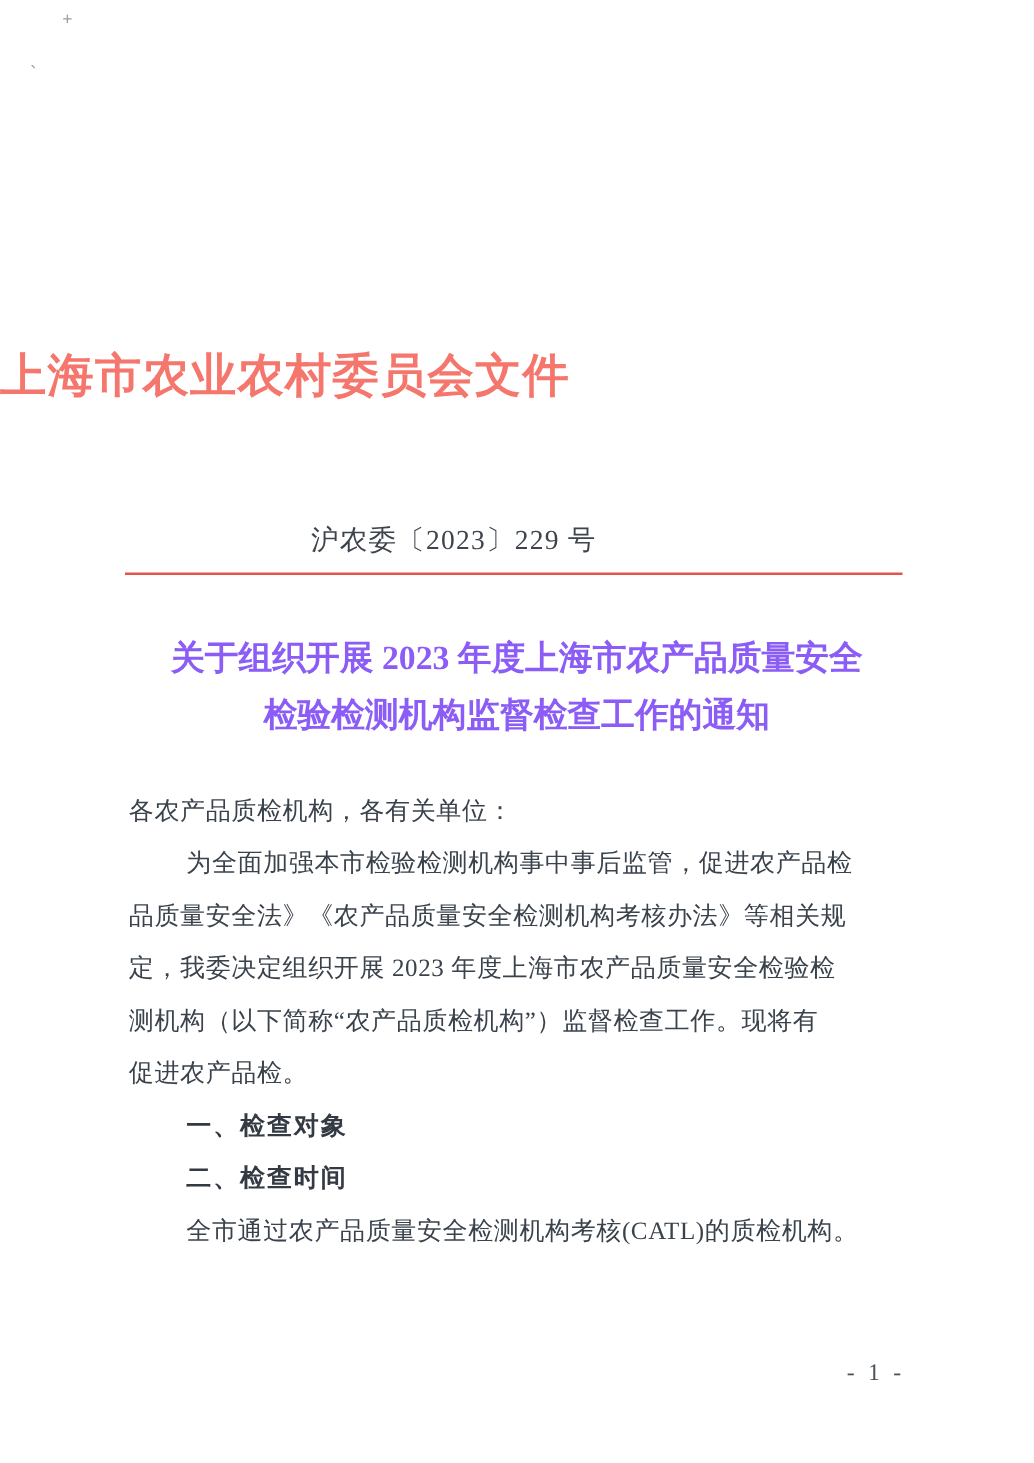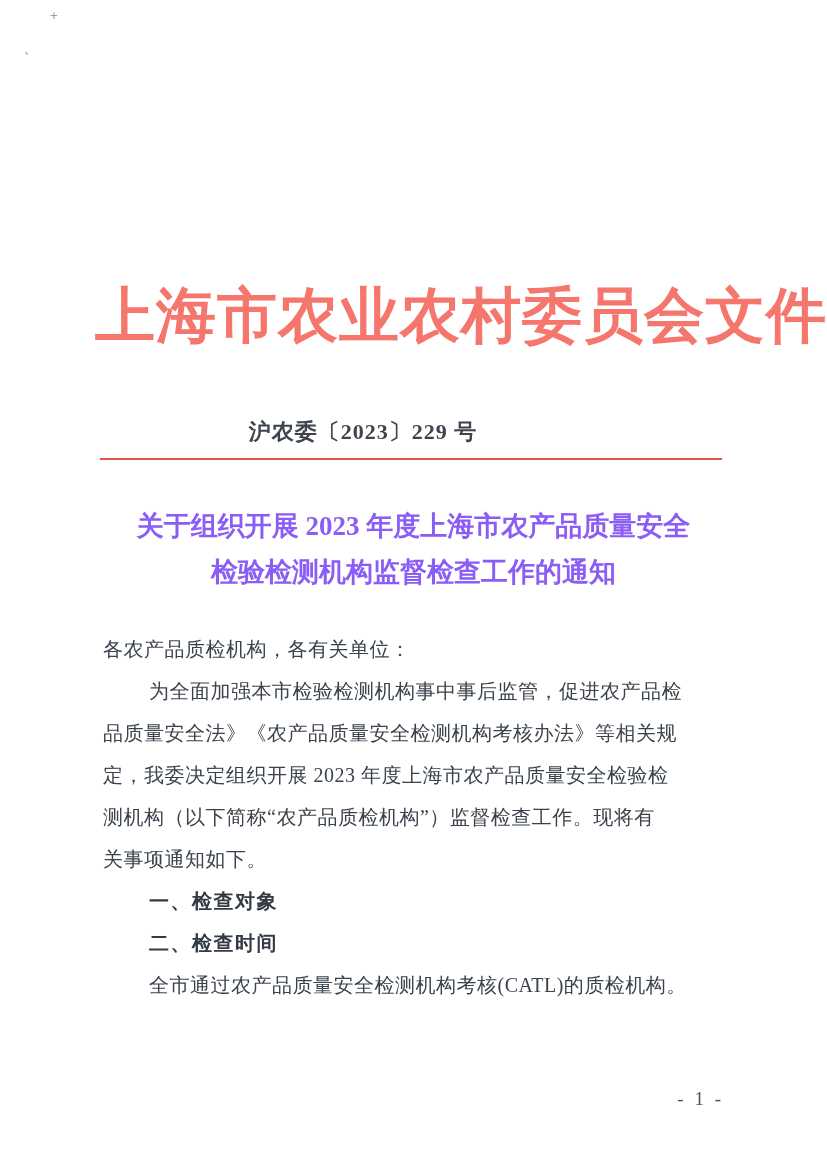--- a/index.html
+++ b/index.html
@@ -13,35 +13,34 @@
   .artifact{
     position:absolute;
     color:#9aa0a6;
     font-family:"DejaVu Sans Mono", monospace;
   }
   .artifact-plus{left:50px;top:8px;font-size:13px;}
   .artifact-tick{left:22px;top:36px;font-size:15px;}
   .banner{
     position:absolute;
     left:0;top:276px;width:827px;
-    text-align:right;
-    font-size:60px;
+    text-align:left;
+    font-size:37px;
     font-weight:bold;
     letter-spacing:1px;
     color:#f5766c;
     font-family:"Liberation Serif", serif;
   }
   .docnum{
     position:absolute;
     left:0;top:417px;width:726px;
     text-align:center;
     font-size:22px;
     color:#3d444d;
     letter-spacing:1px;
-    font-weight:bold;
   }
   .rule{
     position:absolute;
     left:100px;top:458px;
     width:622px;height:2px;
     background:#e3544c;
   }
   .title{
     position:absolute;
     left:0;top:503px;width:827px;
@@ -100,21 +99,21 @@
     <div class="title-line">关于组织开展 2023 年度上海市农产品质量安全</div>
     <div class="title-line">检验检测机构监督检查工作的通知</div>
   </div>
 
   <div class="body">
     <div class="line">各农产品质检机构，各有关单位：</div>
     <div class="line indent">为全面加强本市检验检测机构事中事后监管，促进农产品检</div>
     <div class="line">品质量安全法》《农产品质量安全检测机构考核办法》等相关规</div>
     <div class="line">定，我委决定组织开展 2023 年度上海市农产品质量安全检验检</div>
     <div class="line">测机构（以下简称“农产品质检机构”）监督检查工作。现将有</div>
-    <div class="line">关事项通知如下。</div>
+    <div class="line">促进农产品检。</div>
     <div class="line indent heading">一、检查对象</div>
     <div class="line indent heading">二、检查时间</div>
     <div class="line indent">全市通过农产品质量安全检测机构考核(CATL)的质检机构。</div>
   </div>
 
   <div class="pagenum">- 1 -</div>
 
 </div>
 
 </body></html>

